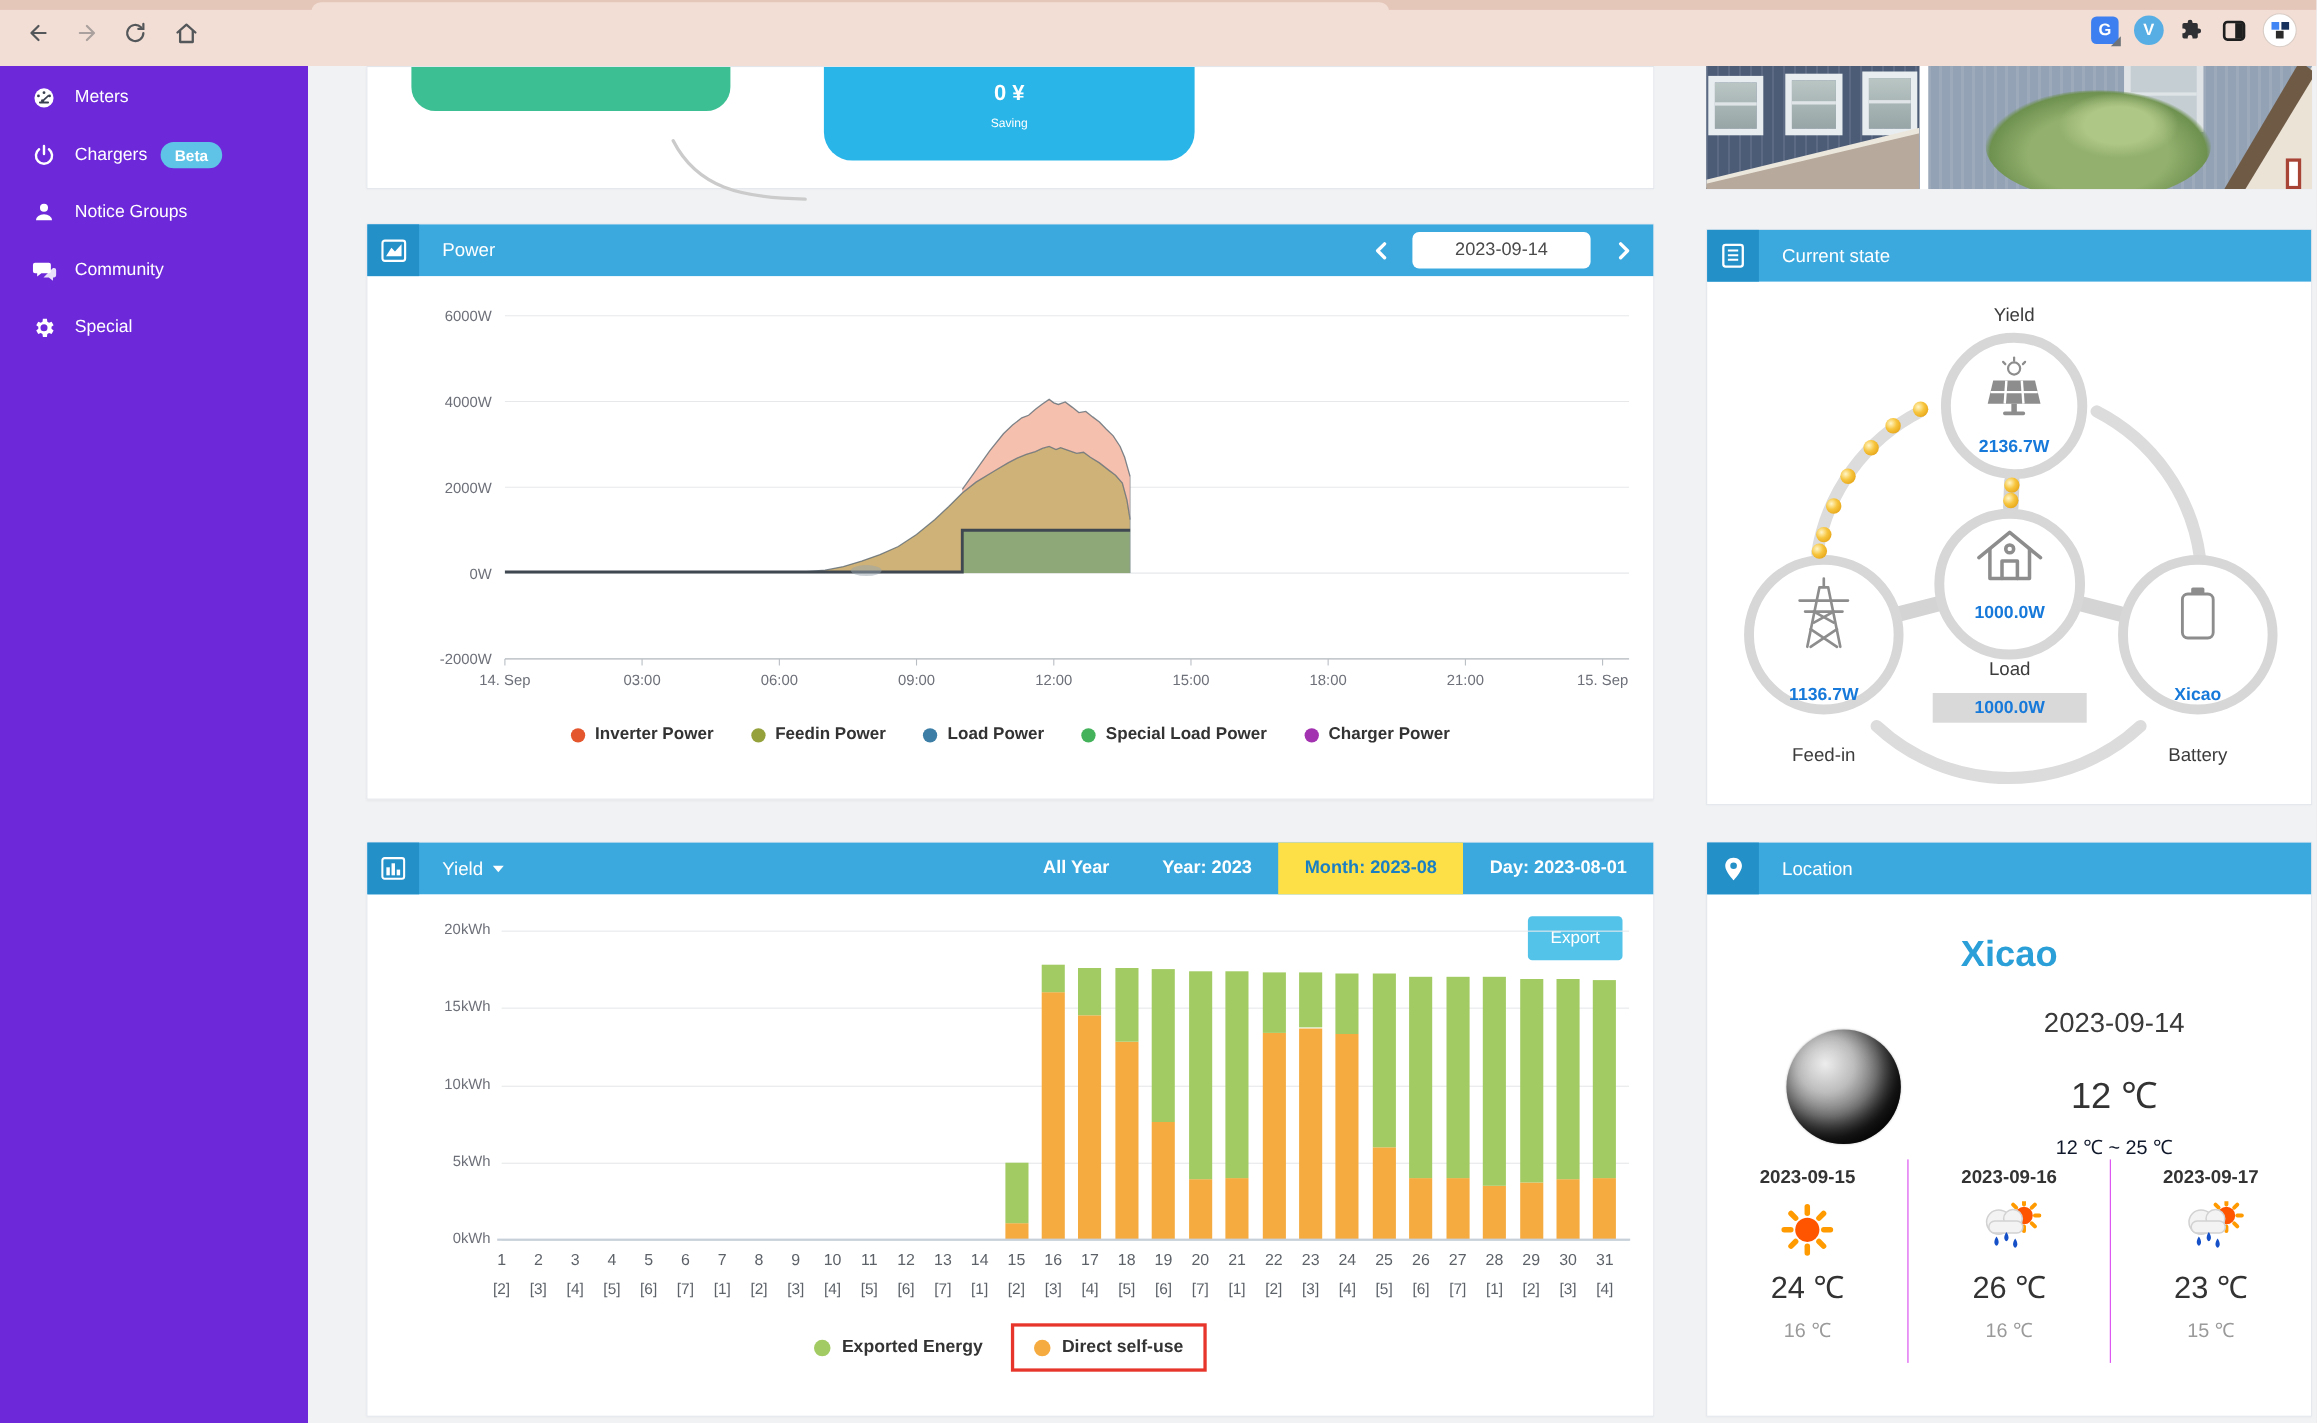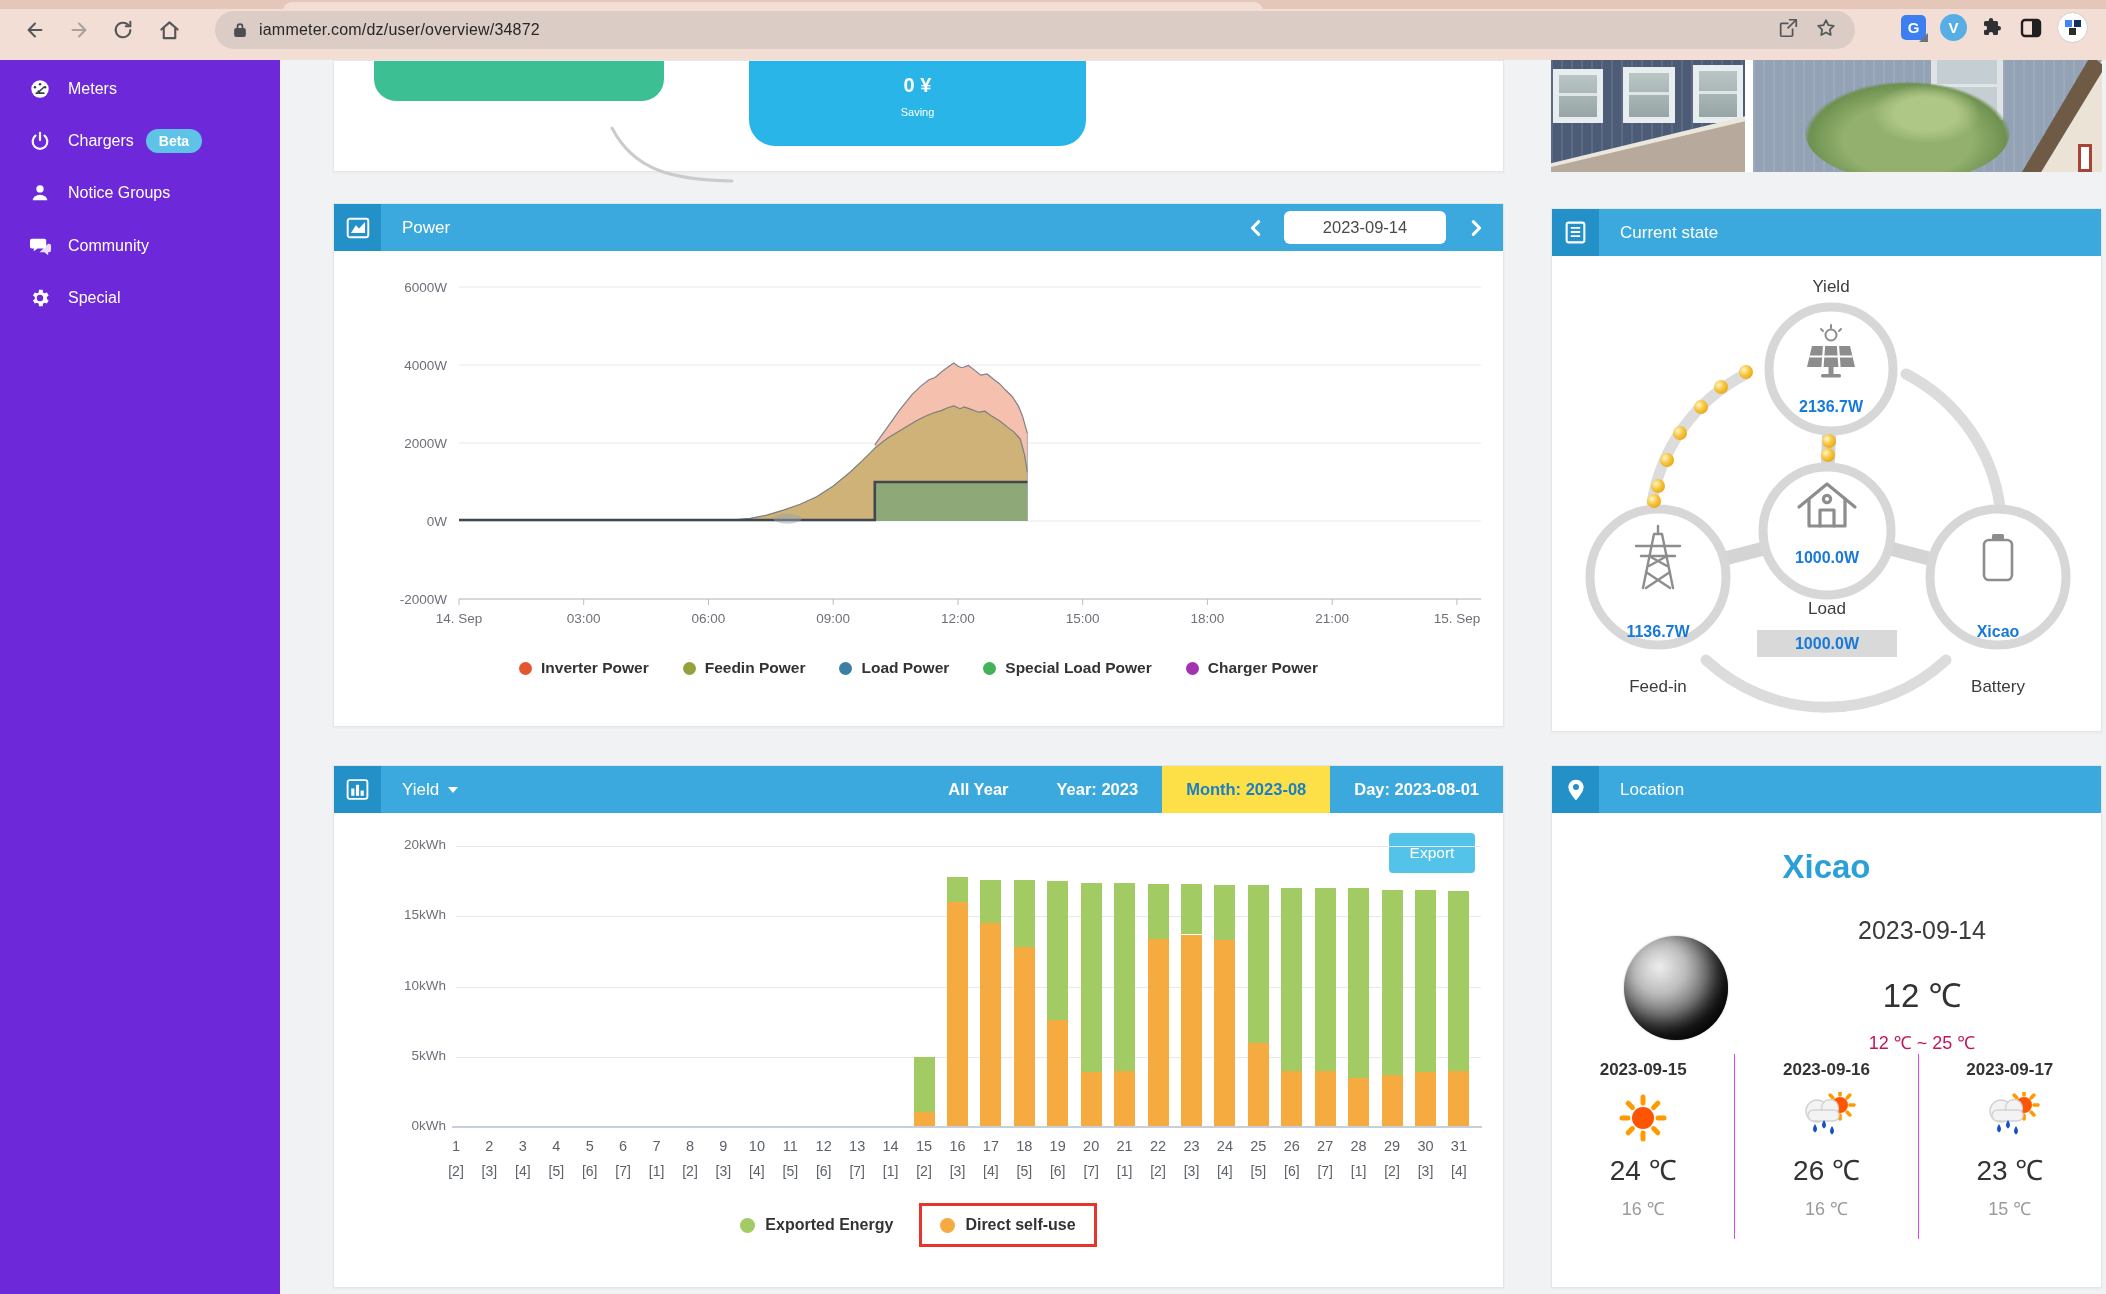--- a/index.html
+++ b/index.html
@@ -77,21 +77,21 @@
   .yleg-hl { border:3px solid #e7352b; padding:10px 18px; }
 
   
   #panel-location { left:1551px; top:765px; width:551px; height:523px; }
   .loc-city { position:absolute; left:0; right:0; top:82px; text-align:center; font-size:33px; font-weight:bold; color:#2a9fd8; }
   .moon { position:absolute; left:72px; top:170px; width:104px; height:104px; border-radius:50%;
           background:radial-gradient(circle at 34% 30%, #ededed 0%, #bdbdbd 26%, #7a7a7a 48%, #2b2b2b 68%, #0c0c0c 84%);
           box-shadow: inset -10px -12px 24px rgba(0,0,0,.75), 0 0 2px rgba(0,0,0,.3); }
   .loc-date { position:absolute; left:225px; width:290px; text-align:center; top:150px; font-size:25px; color:#3a3a3a; }
   .loc-temp { position:absolute; left:225px; width:290px; text-align:center; top:206px; font-size:33px; color:#333; }
-  .loc-range { position:absolute; left:225px; width:290px; text-align:center; top:264px; font-size:18px; color:#be185d; }
+  .loc-range { position:absolute; left:225px; width:290px; text-align:center; top:264px; font-size:18px; color:#0f172a; }
   .forecast { position:absolute; left:0; right:0; top:288px; height:185px; display:flex; }
   .fc-col { flex:1; text-align:center; }
   .fc-col + .fc-col { border-left:1px solid #d946ef; }
   .fc-date { margin-top:6px; font-size:17px; font-weight:bold; color:#333; }
   .fc-icon { height:60px; margin-top:8px; display:flex; align-items:center; justify-content:center; }
   .fc-high { font-size:28px; color:#333; margin-top:2px; }
   .fc-low { font-size:18px; color:#9a9a9a; margin-top:8px; }
 
   
   #photo { position:absolute; left:1551px; top:60px; width:551px; height:112px; background:#fff; overflow:hidden; }
@@ -135,37 +135,20 @@
       <svg width="22" height="22" viewBox="0 0 24 24" fill="none" stroke="#54575a" stroke-width="2.2" stroke-linecap="round">
           <path d="M20 12a8 8 0 11-2.34-5.66"></path>
           <path d="M20 3v5h-5"></path>
         </svg>
     </div>
     <div class="navbtn" style="left:152px">
       <svg width="23" height="23" viewBox="0 0 24 24" fill="none" stroke="#54575a" stroke-width="2.2" stroke-linecap="round" stroke-linejoin="round">
           <path d="M3.5 11L12 3.5 20.5 11"></path>
           <path d="M6 9.5V20h12V9.5"></path>
         </svg>
-    </div>
-    <div class="omnibox">
-      <svg class="omni-lock" width="20" height="22" viewBox="0 0 24 24" fill="none" stroke="#4b4e52" stroke-width="2">
-          <rect x="6" y="10.5" width="12" height="9" rx="1.5" fill="#4b4e52"></rect>
-          <path d="M9 10.5V8a3 3 0 016 0v2.5"></path>
-        </svg>
-      <span class="omni-url">iammeter.com/dz/user/overview/34872</span>
-      <span class="omni-right">
-        <svg width="22" height="22" viewBox="0 0 24 24" fill="none" stroke="#54575a" stroke-width="1.9" stroke-linejoin="round">
-            <path d="M13 3h8v8"></path>
-            <path d="M21 3l-9.5 9.5"></path>
-            <path d="M17 12.5V20a1 1 0 01-1 1H5a1 1 0 01-1-1V8a1 1 0 011-1h7.5"></path>
-          </svg>
-        <svg width="22" height="22" viewBox="0 0 24 24" fill="none" stroke="#54575a" stroke-width="1.9" stroke-linejoin="round">
-            <path d="M12 3.5l2.6 5.4 5.9.8-4.3 4.1 1 5.8-5.2-2.8-5.2 2.8 1-5.8L3.5 9.7l5.9-.8z"></path>
-          </svg>
-      </span>
     </div>
     <div class="extbar">
       <div class="ext-translate">G</div>
       <div class="ext-v">V</div>
       <svg width="24" height="24" viewBox="0 0 24 24">
           <path d="M10 2a2.2 2.2 0 012.2 2.2V5h3.3A1.5 1.5 0 0117 6.5V10h.8a2.2 2.2 0 110 4.4H17v3.1a1.5 1.5 0 01-1.5 1.5h-3.3v-.9a2.2 2.2 0 10-4.4 0v.9H4.5A1.5 1.5 0 013 17.5v-3.3h.9a2.2 2.2 0 100-4.4H3V6.5A1.5 1.5 0 014.5 5h3.3v-.8A2.2 2.2 0 0110 2z" fill="#2e3033"></path>
         </svg>
       <svg width="24" height="24" viewBox="0 0 24 24">
           <rect x="3" y="4" width="18" height="16" rx="3" fill="none" stroke="#1f1f1f" stroke-width="2.4"></rect>
           <rect x="13" y="5" width="7" height="14" fill="#1f1f1f"></rect>

